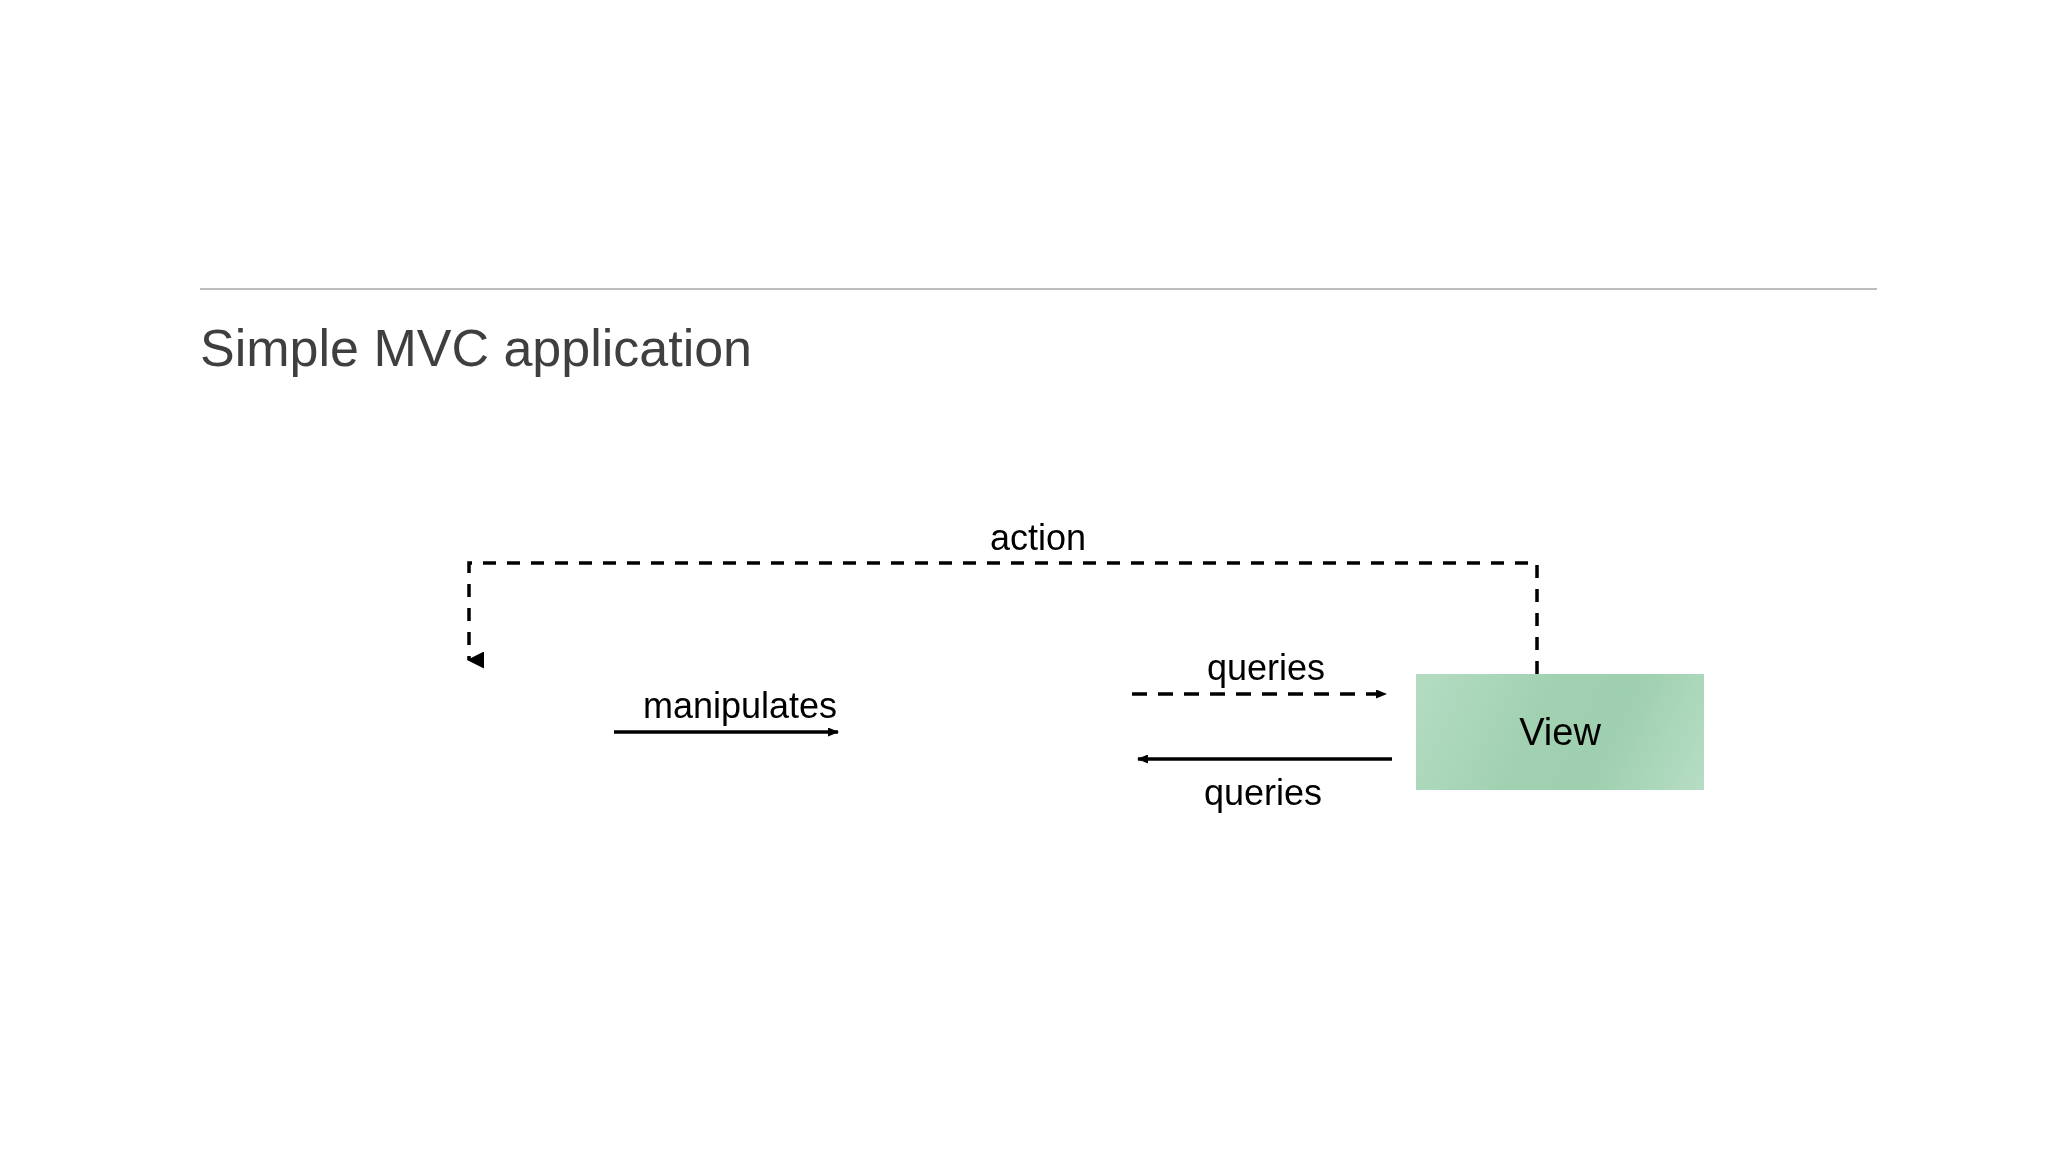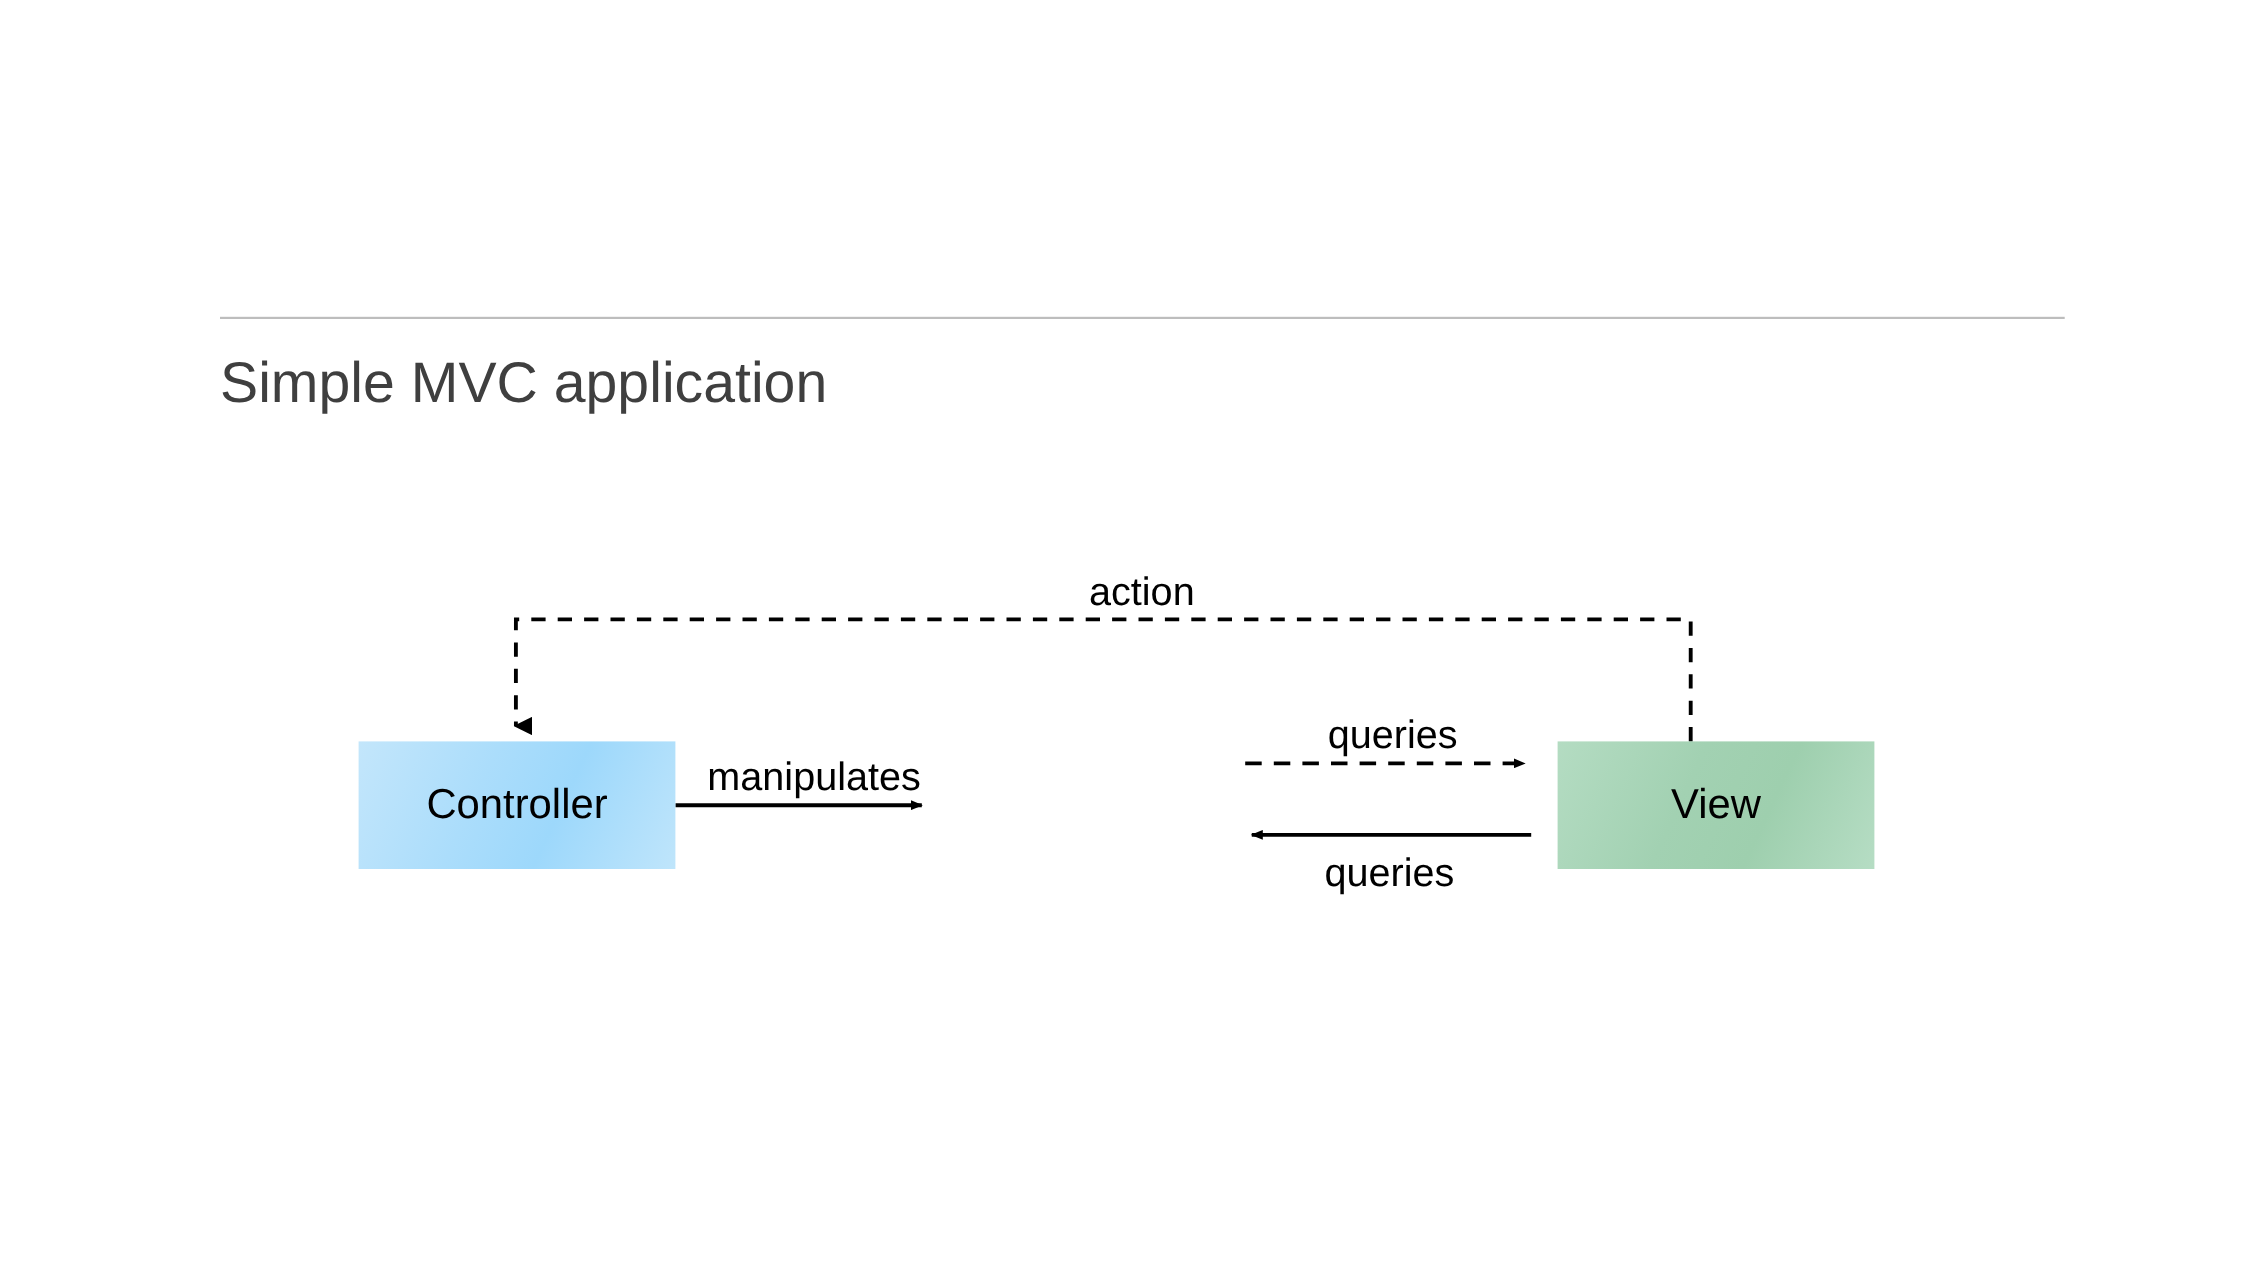--- a/index.html
+++ b/index.html
@@ -129,23 +129,20 @@
 
       <g>
         <line x1="1132" y1="694" x2="1386" y2="694" stroke="#000000" stroke-width="3.5" stroke-dasharray="15,11" marker-end="url(#arrow-dash)"></line>
       </g>
 
       <g>
         <line x1="1392" y1="759" x2="1138" y2="759" stroke="#000000" stroke-width="3.5" marker-end="url(#arrow-solid)"></line>
       </g>
     </svg>
 
-    <div id="node-controller" class="node-box">
-      <span>Controller</span>
-    </div>
 
 
     <div id="node-view" class="node-box">
       <span>View</span>
     </div>
 
     <div id="label-action" class="edge-label">action</div>
 
     <div id="label-manipulates" class="edge-label">manipulates</div>
 

